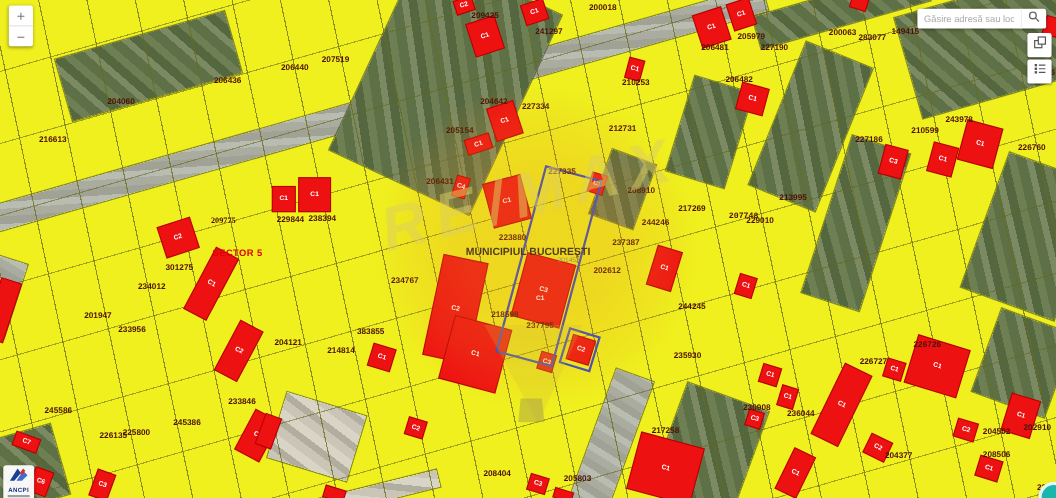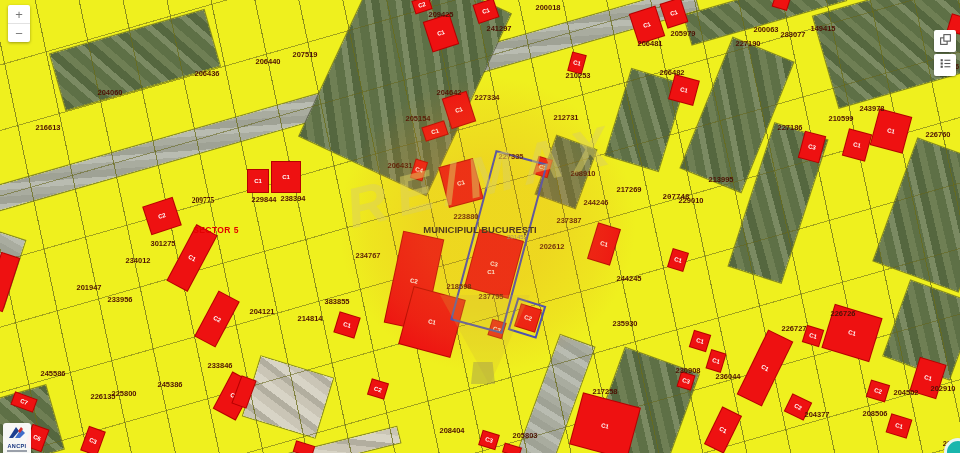--- a/index.html
+++ b/index.html
@@ -77,20 +77,31 @@
   <div class="sector" style="left:216px;top:230px;">SECTOR 5</div>
   <div class="muni" style="left:480px;top:229px;">MUNICIPIUL BUCUREŞTI</div>
   <div class="municode" style="left:517px;top:237px;">201452</div>
 
   <div class="zoomctl">
     <div class="zb">+</div>
     <div class="div"></div>
     <div class="zb">−</div>
   </div>
 
+  <div class="searchbox">
+    <input type="text" placeholder="Găsire adresă sau loc" style="">
+    <div class="sbtn">
+      <span>
+        <svg width="12" height="12" viewBox="0 0 24 24">
+          <circle cx="10" cy="10" r="6" fill="none" stroke="#666" stroke-width="2.5"></circle>
+          <line x1="14.5" y1="14.5" x2="21" y2="21" stroke="#666" stroke-width="2.5"></line>
+        </svg>
+      </span>
+    </div>
+  </div>
 
   <div class="sqbtn" style="left:934px;top:30px;">
     <span>
       <svg width="13" height="13" viewBox="0 0 24 24">
         <rect x="3" y="9" width="12" height="12" fill="none" stroke="#555" stroke-width="2"></rect>
         <rect x="9" y="3" width="12" height="12" fill="#fff" stroke="#555" stroke-width="2"></rect>
       </svg>
     </span>
   </div>
   <div class="sqbtn" style="left:934px;top:54px;">
@@ -295,21 +306,21 @@
     <div class="plabel" style="left: 487px; top: 97px;">227334</div>
     <div class="plabel" style="left: 578px; top: 75px;">210253</div>
     <div class="plabel" style="left: 566px; top: 117px;">212731</div>
     <div class="plabel" style="left: 511px; top: 156px;">227335</div>
     <div class="plabel" style="left: 650px; top: 43px;">206481</div>
     <div class="plabel" style="left: 683px; top: 33px;">205979</div>
     <div class="plabel" style="left: 672px; top: 72px;">206482</div>
     <div class="plabel" style="left: 766px; top: 29px;">200063</div>
     <div class="plabel" style="left: 793px; top: 34px;">283077</div>
     <div class="plabel" style="left: 823px; top: 28px;">149415</div>
-    <div class="plabel" style="left: 748px; top: 43px;">227190</div>
+    <div class="plabel" style="left: 704px; top: 43px;">227190</div>
     <div class="plabel" style="left: 872px; top: 108px;">243978</div>
     <div class="plabel" style="left: 841px; top: 118px;">210599</div>
     <div class="plabel" style="left: 790px; top: 127px;">227186</div>
     <div class="plabel" style="left: 938px; top: 134px;">226760</div>
     <div class="plabel" style="left: 203px; top: 200px; font-family: Liberation Serif, serif;">209775</div>
     <div class="plabel" style="left: 264px; top: 199px;">229844</div>
     <div class="plabel" style="left: 293px; top: 198px;">238394</div>
     <div class="plabel" style="left: 400px; top: 165px;">206431</div>
     <div class="plabel" style="left: 583px; top: 173px;">208910</div>
     <div class="plabel" style="left: 721px; top: 179px;">213995</div>
@@ -339,18 +350,18 @@
     <div class="plabel" style="left: 124px; top: 393px;">225800</div>
     <div class="plabel" style="left: 843px; top: 313px;">226726</div>
     <div class="plabel" style="left: 794px; top: 328px;">226727</div>
     <div class="plabel" style="left: 728px; top: 376px;">236044</div>
     <div class="plabel" style="left: 688px; top: 370px;">230908</div>
     <div class="plabel" style="left: 605px; top: 391px;">217258</div>
     <div class="plabel" style="left: 525px; top: 435px;">205803</div>
     <div class="plabel" style="left: 452px; top: 430px;">208404</div>
     <div class="plabel" style="left: 906px; top: 392px;">204502</div>
     <div class="plabel" style="left: 943px; top: 388px;">202910</div>
-    <div class="plabel" style="left: 875px; top: 413px;">208506</div>
+    <div class="plabel" style="left: 906px; top: 413px;">208506</div>
     <div class="plabel" style="left: 817px; top: 414px;">204377</div>
     <div class="plabel" style="left: 951px; top: 443px;">2268</div>
     <div class="plabel" style="left: 953px; top: 66px;">206</div>
     <div class="blabel-x" style="left: 491px; top: 272px;">C1</div>
   </div>
 
 </body></html>

